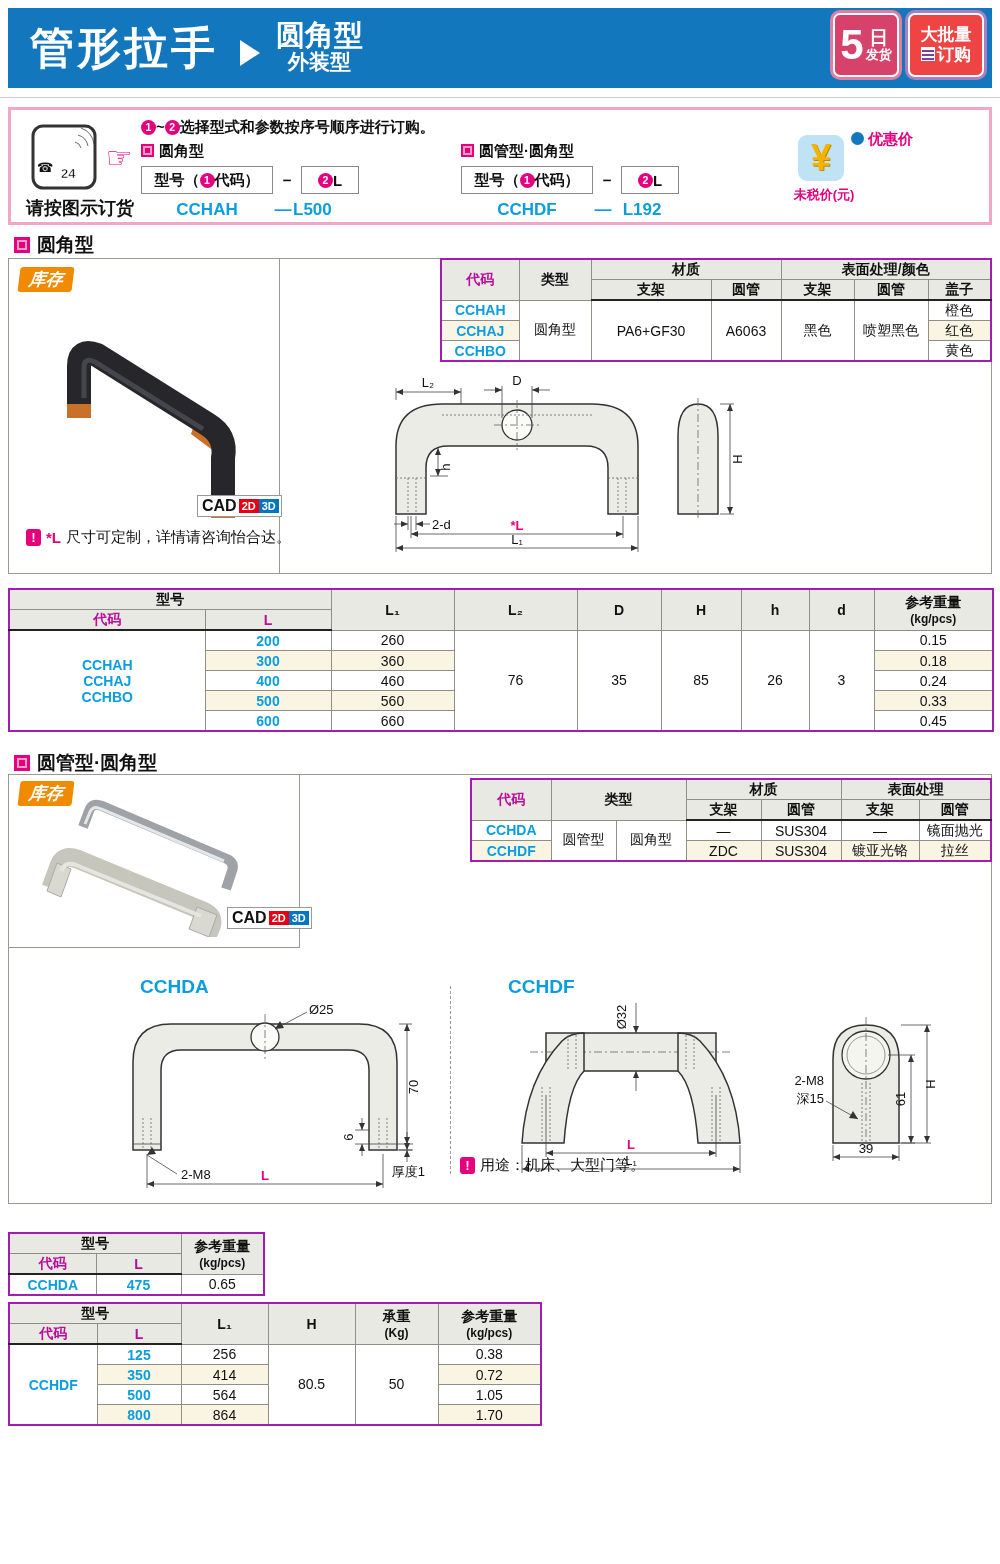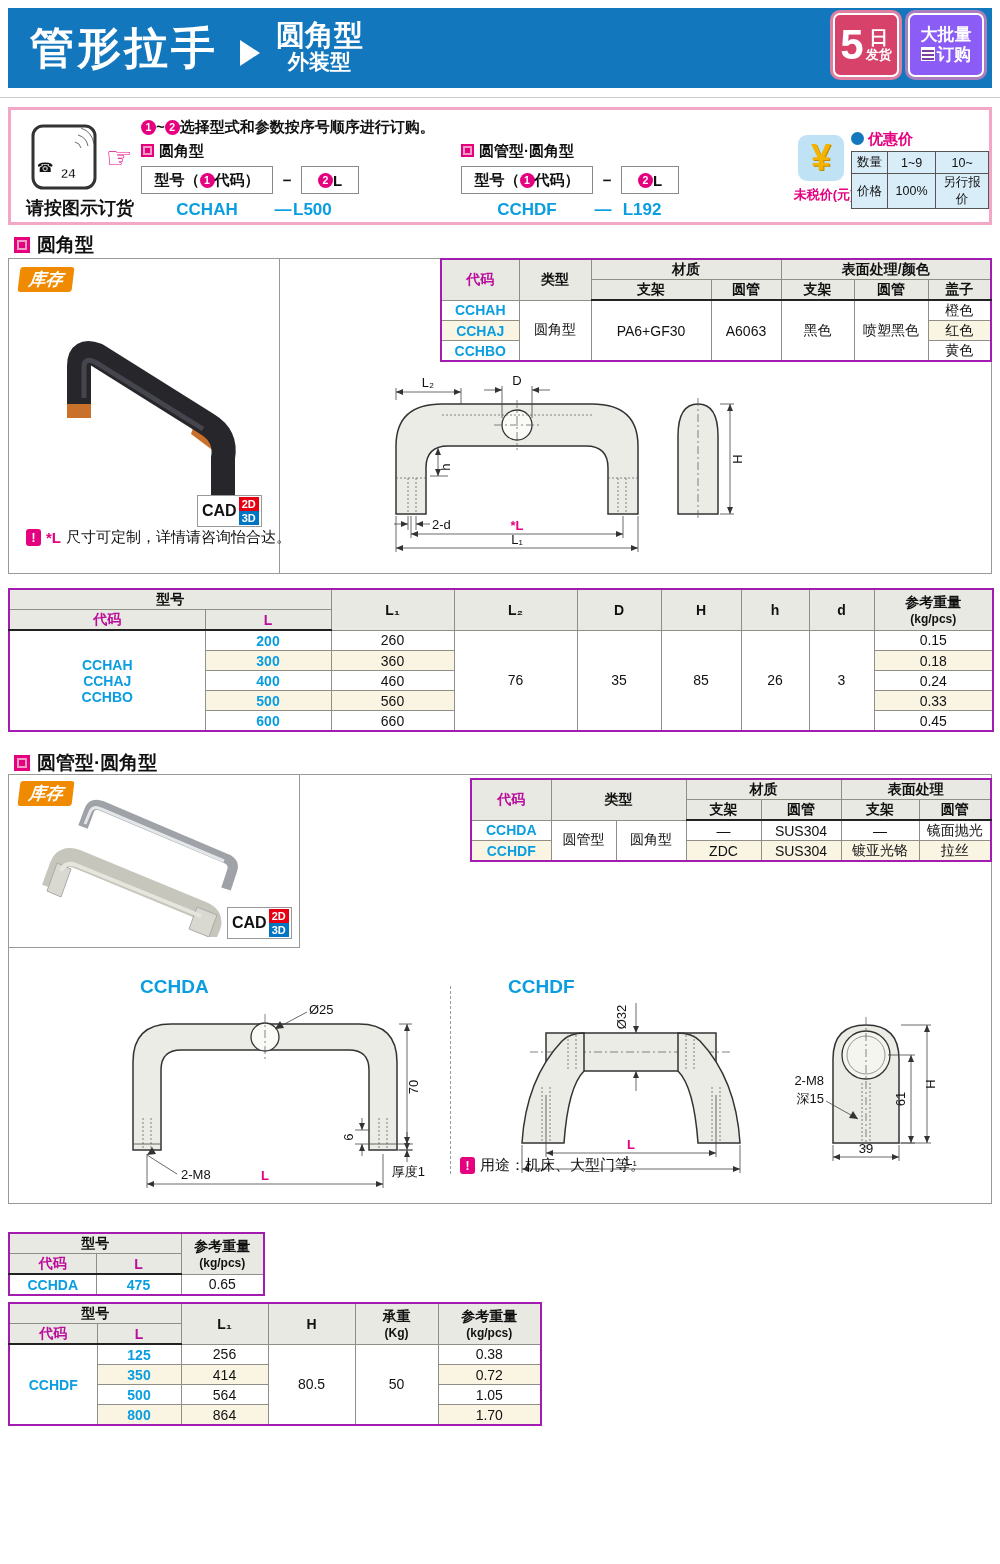--- a/index.html
+++ b/index.html
@@ -8,21 +8,21 @@
   .abs{position:absolute;}
 
   
   .hdr{background:#1377be;text-align:center;}
   .hdr-title{color:#fff;font-size:44px;font-weight:bold;letter-spacing:3px;line-height:1;}
   .hdr-arrow{width:0;height:0;border-left:20px solid #fff;border-top:13px solid transparent;border-bottom:13px solid transparent;}
   .hdr-sub1{color:#fff;font-size:29px;font-weight:bold;line-height:1.05;}
   .hdr-sub2{color:#fff;font-size:21px;font-weight:bold;line-height:1.15;}
   .badge{border:2px solid #fff;border-radius:7px;color:#fff;display:flex;align-items:center;justify-content:center;box-sizing:border-box;}
   .badge-day{background:#d6426a;box-shadow:0 0 0 3px #df7f9f;}
-  .badge-bulk{background:#8b5cf6;box-shadow:0 0 0 3px #a97fc0;flex-direction:column;line-height:1.15;}
+  .badge-bulk{background:#ef4444;box-shadow:0 0 0 3px #a97fc0;flex-direction:column;line-height:1.15;}
   .bd-num{font-size:42px;font-weight:bold;line-height:.9;}
   .bd-col{display:flex;flex-direction:column;margin-left:2px;}
   .bd-unit{font-size:19px;font-weight:bold;line-height:1;}
   .bd-word{font-size:13px;font-weight:bold;line-height:1.2;}
   .bulk-line{font-size:17px;font-weight:bold;}
   .form-ico{display:inline-block;width:12px;height:12px;background:
     repeating-linear-gradient(#fff 0 2px,#7c3e99 2px 4px);border:1px solid #fff;margin-right:2px;vertical-align:-1px;}
 
   .rule{background:#ccc;}
 
@@ -49,21 +49,21 @@
 
   
   .seclabel{font-size:19px;font-weight:bold;display:flex;align-items:center;gap:7px;}
   .psq-big{display:inline-block;width:16px;height:16px;background:#e4007f;box-shadow:inset 0 0 0 3px #e4007f,inset 0 0 0 5px #f19dc6;}
   .cont{border:1px solid #9a9a94;background:#fff;box-sizing:border-box;}
   .imgbox{border:1px solid #9a9a94;background:#fff;box-sizing:border-box;}
   .kucun{background:#f08a00;color:#fff;font-weight:bold;font-style:italic;font-size:17px;
          padding:1px 10px;transform:skewX(-7deg);border-radius:3px;display:inline-block;}
   .cad{display:inline-flex;align-items:center;background:#fff;border:1px solid #999;padding:1px 2px;}
   .cad b{font-size:16px;letter-spacing:0;color:#111;margin:0 2px;}
-  .cadcol{display:inline-flex;flex-direction:column;}
+  .cadcol{display:inline-flex;flex-direction:row;}
   .cadcol i{font-style:normal;color:#fff;font-size:11px;font-weight:bold;padding:0 3px;line-height:14px;text-align:center;}
   .c2d{background:#e60012;}
   .c3d{background:#0075c2;}
   .note{display:flex;align-items:center;gap:5px;font-size:15px;}
   .nico{display:inline-flex;width:15px;height:17px;background:#e4007f;color:#fff;border-radius:3px;
         font-weight:bold;font-size:12px;align-items:center;justify-content:center;}
   .pinktxt{color:#e4007f;font-weight:bold;}
 
   
   .ctab{border-collapse:collapse;table-layout:fixed;background:#fff;border:2px solid #a21caf;}
@@ -169,34 +169,20 @@
         <span style="width:20px;text-align:center;">—</span>
         <span style="width:58px;text-align:center;">L192</span>
       </div>
     </div>
 
     <div class="abs yenbox" style="left:787px;top:25px;width:46px;height:46px;">
       <span class="yen">¥</span>
     </div>
     <div class="abs untaxed" style="left:770px;top:76px;width:86px;">未税价(元)</div>
     <div class="abs ptitle" style="left:840px;top:20px;"><span class="pdot"></span><span>优惠价</span></div>
-    <table class="abs ptable" style="left:840px;top:41px;">
-      <tbody>
-          <tr>
-        <td style="width:36px;">数量</td>
-        <td style="width:44px;">1~9</td>
-        <td style="width:58px;">10~</td>
-      </tr>
-      <tr>
-        <td>价格</td>
-        <td>100%</td>
-        <td>另行报价</td>
-      </tr>
-    </tbody>
-      </table>
   </div>
 
   <div class="abs seclabel" style="left:14px;top:232px;">
     <span class="psq-big"></span>
     <span>圆角型</span>
   </div>
 
   <div class="abs cont" style="left:8px;top:258px;width:984px;height:316px;"></div>
   <div class="abs imgbox" style="left:8px;top:258px;width:272px;height:316px;">
     <span class="abs kucun" style="left:10px;top:8px;">库存</span>

